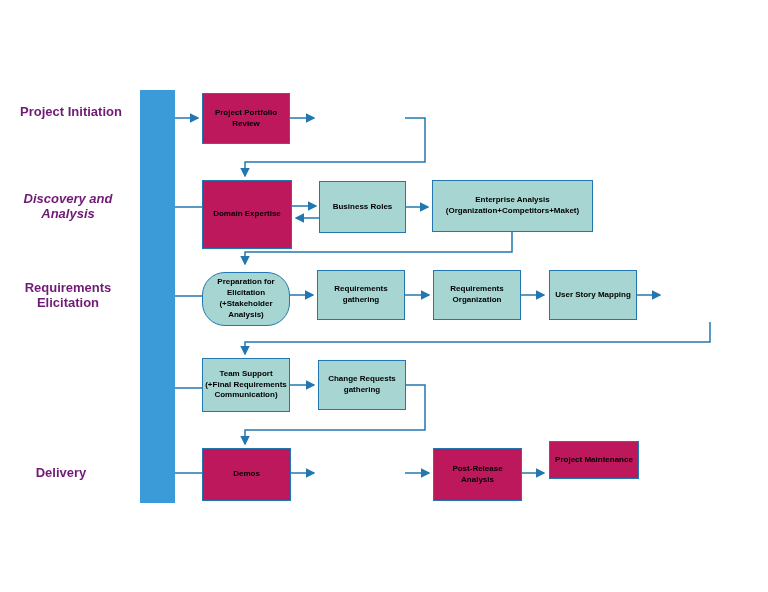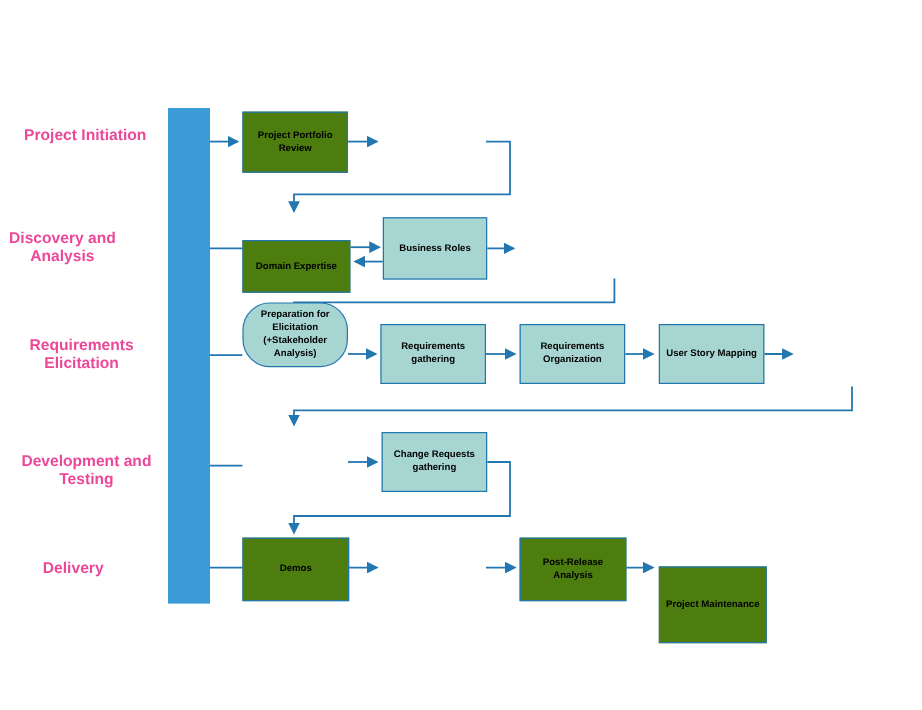--- a/index.html
+++ b/index.html
@@ -20,30 +20,30 @@
     position: absolute;
     left: 140px; top: 90px;
     width: 35px; height: 413px;
     background: #3b9bd8;
   }
   .phase-label {
     position: absolute;
     transform: translate(-50%, -50%);
     font-size: 13px;
     font-weight: bold;
-    color: #ec4899;
+    color: #701a75;
     text-align: center;
     white-space: pre-line;
     line-height: 1.18;
   }
   .node {
     position: absolute;
     box-sizing: border-box;
     border: 1.5px solid #2277b0;
-    background: #4d7c0f;
+    background: #be185d;
     display: flex;
     align-items: center;
     justify-content: center;
     text-align: center;
     font-size: 8px;
     font-weight: bold;
     color: #000000;
     line-height: 1.35;
     white-space: pre-line;
     padding: 2px;
@@ -85,45 +85,48 @@
     <path class="edge" marker-end="url(#arrow)" d="M 406 385 L 425 385 L 425 430 L 245 430 L 245 444"></path>
     <path class="edge" d="M 175 473 L 202 473"></path>
     <path class="edge" marker-end="url(#arrow)" d="M 291 473 L 314 473"></path>
     <path class="edge" marker-end="url(#arrow)" d="M 405 473 L 429 473"></path>
     <path class="edge" marker-end="url(#arrow)" d="M 522 473 L 544 473"></path>
   </svg>
 
   <div class="phase-bar"></div>
 
   <div class="phase-label" style="left:71px; top:112px;">Project Initiation</div>
-  <div class="phase-label" style="left:52px; top:206px;">Discovery and
+  <div class="phase-label" style="left:68px; top:206px;font-style:italic;">Discovery and
 Analysis</div>
   <div class="phase-label" style="left:68px; top:295px;">Requirements
 Elicitation</div>
-  <div class="phase-label" style="left:72px; top:392px;">Development and
-Testing</div>
   <div class="phase-label" style="left:61px; top:473px;">Delivery</div>
 
   <div class="node white" style="left:202px; top:93px; width:88px; height:51px;">Project Portfolio
 Review</div>
 
-  <div class="node white" style="left:202px; top:180px; width:90px; height:44px;margin-top:20px;">Domain Expertise</div>
+  <div class="node white" style="left:202px; top:180px; width:90px; height:69px;">Domain Expertise</div>
   <div class="node teal" style="left:319px; top:181px; width:87px; height:52px;">Business Roles</div>
+  <div class="node teal" style="left:432px; top:180px; width:161px; height:52px;">Enterprise Analysis
+(Organization+Competitors+Maket)</div>
 
-  <div class="node teal" style="left:202px; top:252px; width:88px; height:54px;border-radius:23px;">Preparation for
+  <div class="node teal" style="left:202px; top:272px; width:88px; height:54px;border-radius:23px;">Preparation for
 Elicitation
 (+Stakeholder
 Analysis)</div>
   <div class="node teal" style="left:317px; top:270px; width:88px; height:50px;">Requirements
 gathering</div>
   <div class="node teal" style="left:433px; top:270px; width:88px; height:50px;">Requirements
 Organization</div>
   <div class="node teal" style="left:549px; top:270px; width:88px; height:50px;">User Story Mapping</div>
 
+  <div class="node teal" style="left:202px; top:358px; width:88px; height:54px;">Team Support
+(+Final Requirements
+Communication)</div>
   <div class="node teal" style="left:318px; top:360px; width:88px; height:50px;">Change Requests
 gathering</div>
 
   <div class="node white" style="left:202px; top:448px; width:89px; height:53px;">Demos</div>
   <div class="node white" style="left:433px; top:448px; width:89px; height:53px;">Post-Release
 Analysis</div>
-  <div class="node white" style="left:549px; top:472px; width:90px; height:64px;">Project Maintenance</div>
+  <div class="node white" style="left:549px; top:441px; width:90px; height:38px;">Project Maintenance</div>
 
 </div>
 
 </body></html>

